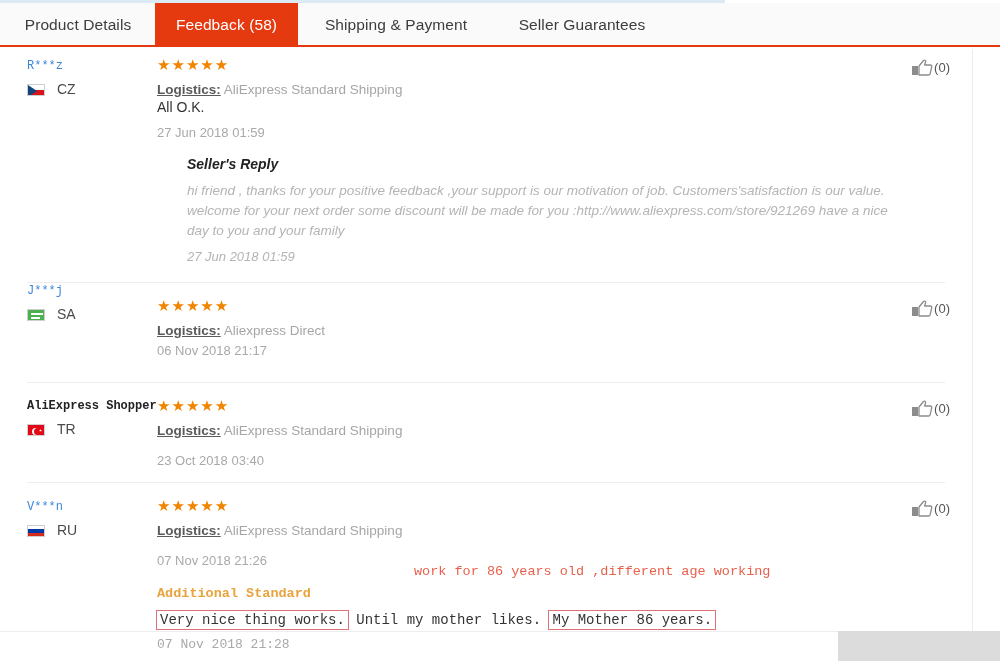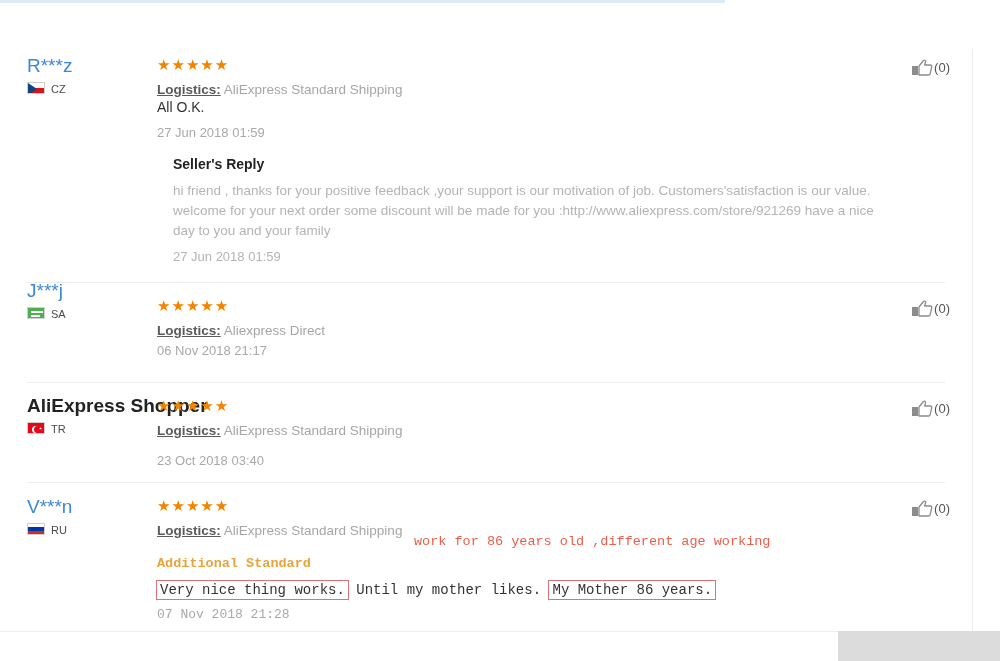--- a/index.html
+++ b/index.html
@@ -61,27 +61,28 @@
     background:#ededed;
   }
 
   .fb-row { position:relative; }
 
   
   .buyer {
     position:absolute; left:27px; top:0; width:130px;
   }
   .buyer-name {
-    font-size:19px; color:#3c87d8; line-height:16px;
+    font-size:12px; color:#3c87d8; line-height:16px;
     white-space:nowrap;
+    font-family:Liberation Mono, monospace;
   }
   .buyer-name.plain { color:#222; font-weight:bold; }
   .buyer-loc {
-    margin-top:8px; display:flex; align-items:flex-start; gap:6px;
-    font-size:11px; color:#4a4a4a; line-height:14px;
+    margin-top:8px; display:flex; align-items:flex-end; gap:12px;
+    font-size:14px; color:#4a4a4a; line-height:14px;
   }
   .flag {
     width:18px; height:12px; flex:0 0 18px;
     border:1px solid #cfcfcf; position:relative; overflow:hidden;
     background:#fff;
   }
   
   .flag.cz .cz-top{position:absolute;left:0;top:0;width:100%;height:50%;background:#ffffff;}
   .flag.cz .cz-bot{position:absolute;left:0;bottom:0;width:100%;height:50%;background:#d7141a;}
   .flag.cz .cz-tri{position:absolute;left:0;top:0;width:0;height:0;
@@ -108,21 +109,21 @@
   .content { position:absolute; left:157px; top:0; right:50px; }
 
   .stars { font-size:15px; color:#f28500; letter-spacing:1px; line-height:18px;
            height:18px; display:block; }
   .logistics { margin-top:7px; font-size:13.5px; line-height:17px; color:#a6a6a6; }
   .logistics b { color:#5a5a5a; font-weight:bold;text-decoration:underline; }
   .review-text { font-size:14px; color:#333; line-height:18px; }
   .date { margin-top:9px; font-size:13px; color:#a9a9a9; line-height:16px; }
 
   
-  .reply { margin-left:16px; margin-top:14px; }
+  .reply { margin-left:30px; margin-top:14px;font-style:italic; }
   .reply-title { font-size:14px; font-weight:bold; color:#222; line-height:18px; }
   .reply-body { margin-top:8px; font-size:13.5px; color:#b4b4b4; line-height:20px;
                 max-width:722px; }
   .reply-date { margin-top:8px; font-size:13px; color:#b4b4b4; line-height:16px; }
 
   
   .addfb { margin-top:16px; position:relative;font-family:Liberation Mono, monospace; }
   .addfb-title { font-size:13.5px; color:#e8a33d; font-weight:bold; line-height:17px; }
   .addfb-text { margin-top:8px; font-size:14px; color:#333; line-height:20px;
                 white-space:nowrap; }
@@ -145,20 +146,26 @@
   }
   .thumb svg { display:block; }
 </style>
 </head>
 <body>
 
 <div id="root">
 
   <div class="top-sliver"></div>
 
+  <div class="tabbar">
+    <div class="tab" id="tab0">Product Details</div>
+    <div class="tab active" id="tab1">Feedback (58)</div>
+    <div class="tab" id="tab2">Shipping &amp; Payment</div>
+    <div class="tab" id="tab3">Seller Guarantees</div>
+  </div>
 
   <div class="right-rule"></div>
 
   <div class="fb-list">
 
     <div class="fb-item" style="height:233px;">
       <div class="fb-row">
         <div class="buyer" style="top:9px;">
           <div class="buyer-name">R***z</div>
           <div class="buyer-loc">
@@ -287,20 +294,21 @@
             <span>RU</span>
           </div>
         </div>
 
         <div class="content" style="top:15px;">
           <span class="stars">★★★★★</span>
           <div class="logistics">
             <b>Logistics:</b>
             <span>AliExpress Standard Shipping</span>
           </div>
+          <div class="date" style="margin-top:14px;">07 Nov 2018 21:26</div>
 
           <div class="addfb">
             <div class="annot">work for 86 years old ,different age working</div>
             <div class="addfb-title">Additional Standard</div>
             <div class="addfb-text">
               <span class="mark-box">Very nice thing works.</span><span> Until my mother likes. </span><span class="mark-box">My Mother 86 years.</span>
             </div>
             <div class="date" style="margin-top:7px;">07 Nov 2018 21:28</div>
           </div>
         </div>

